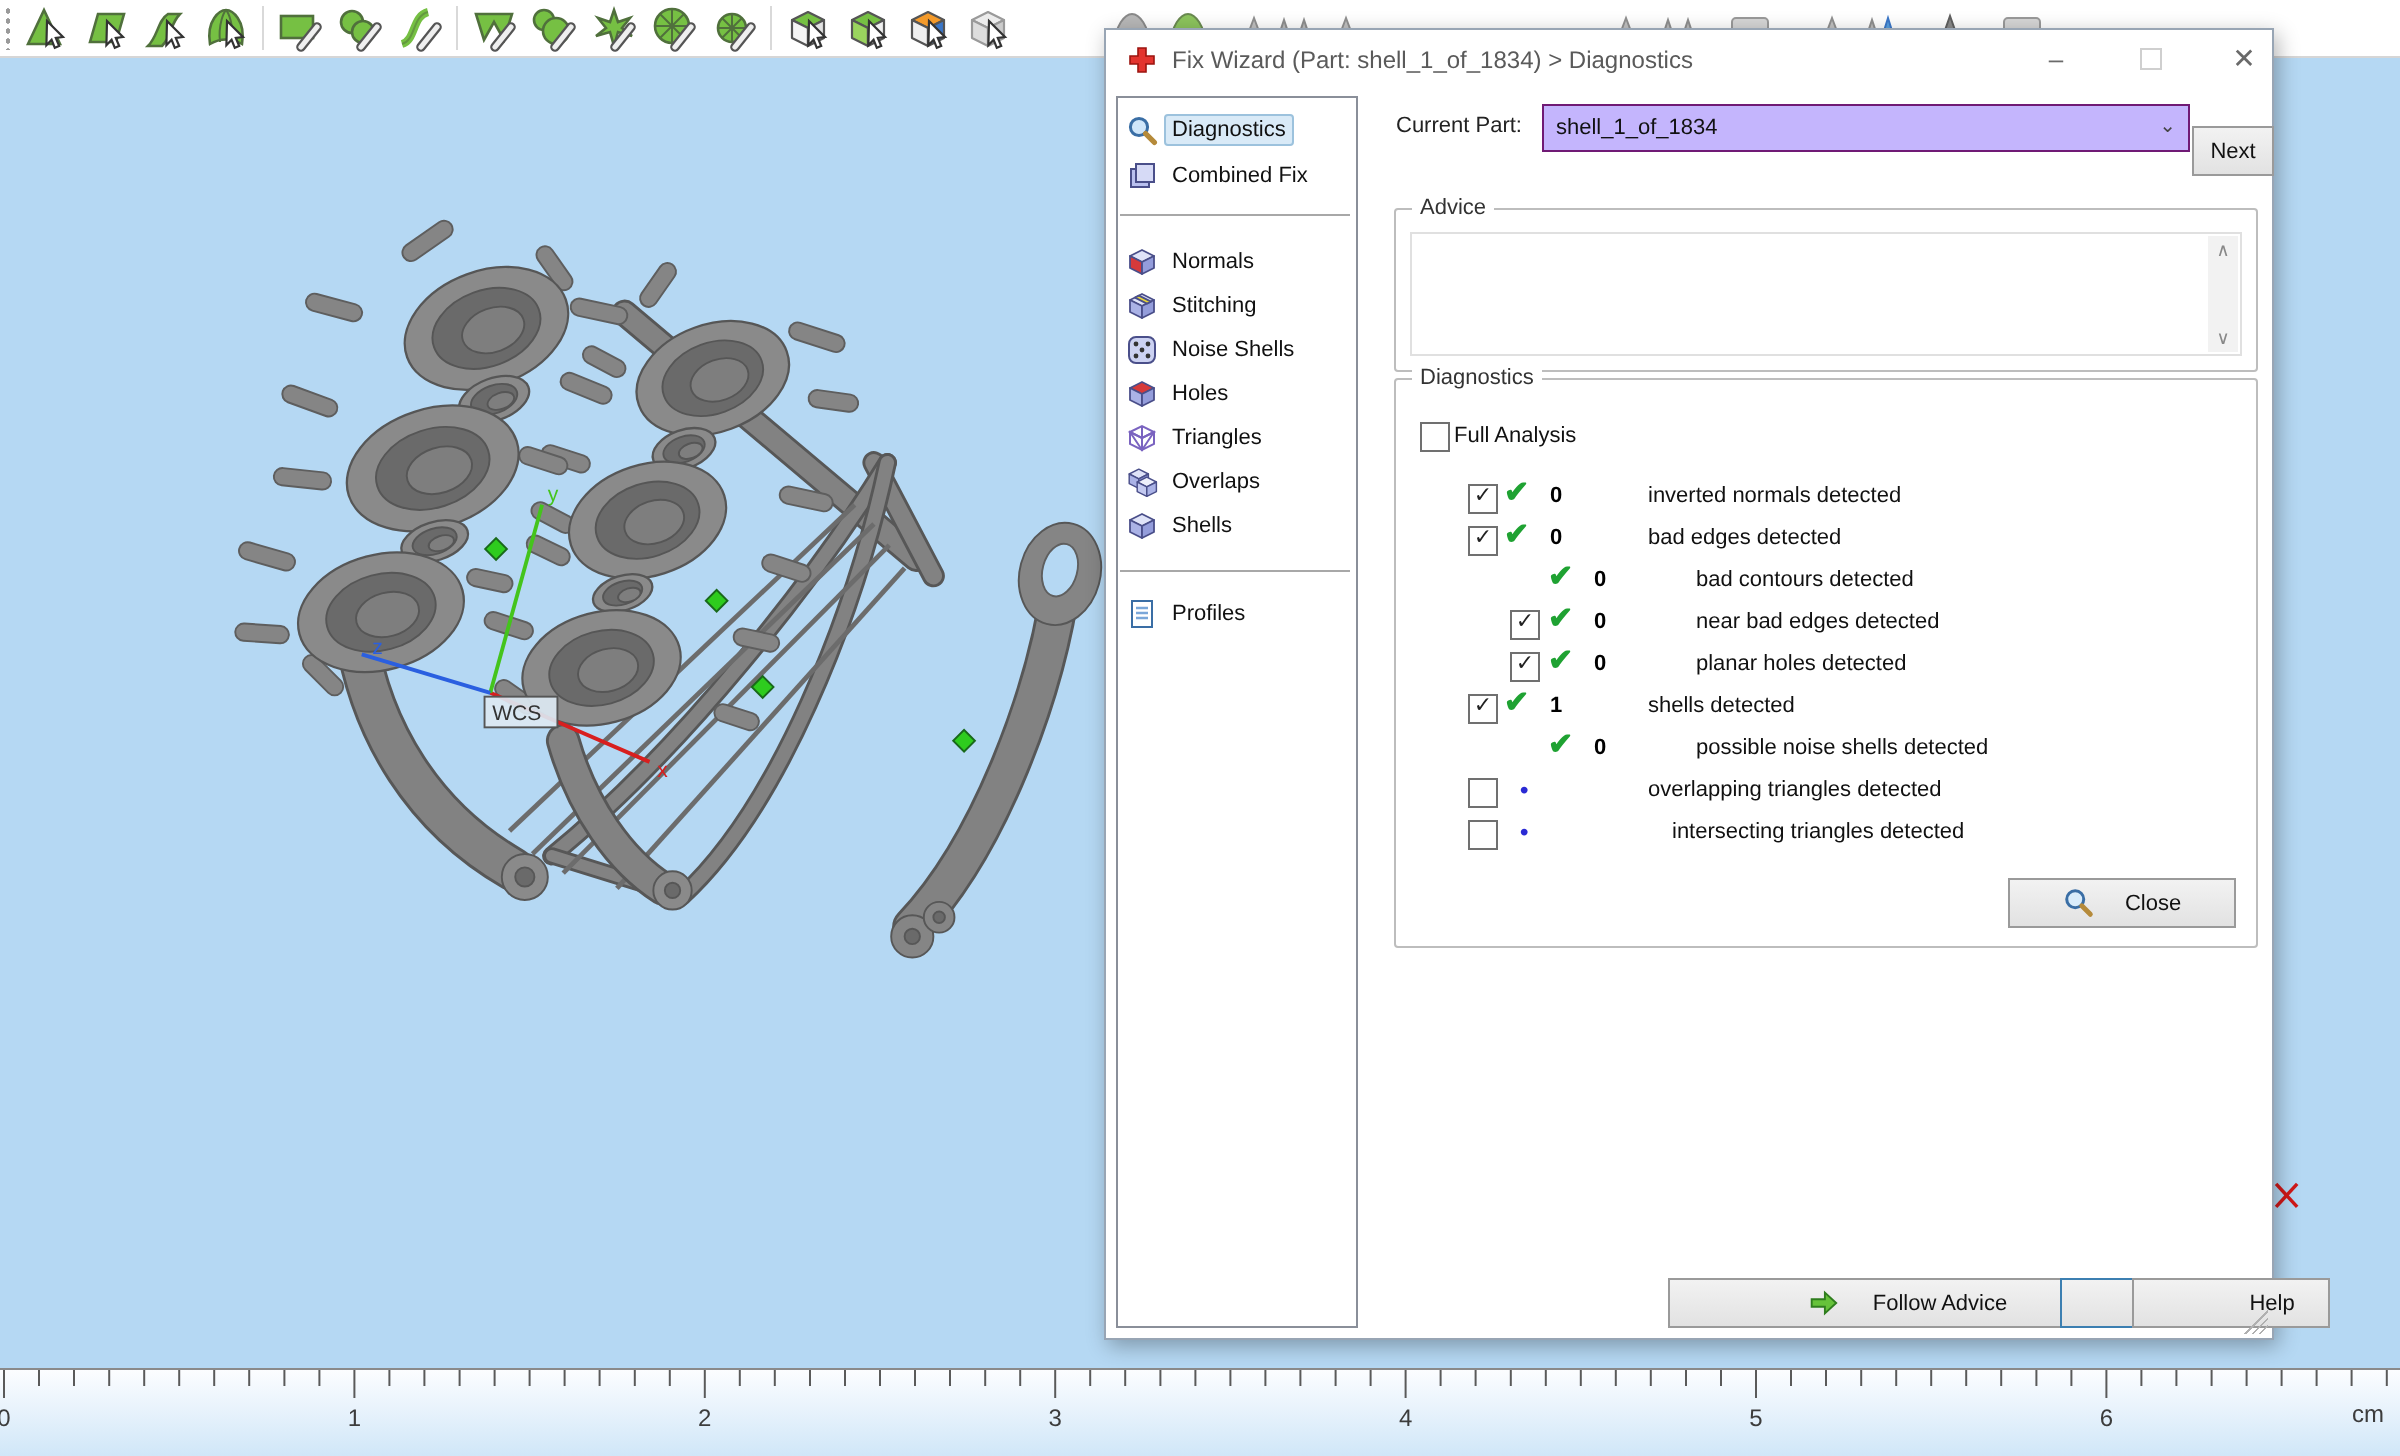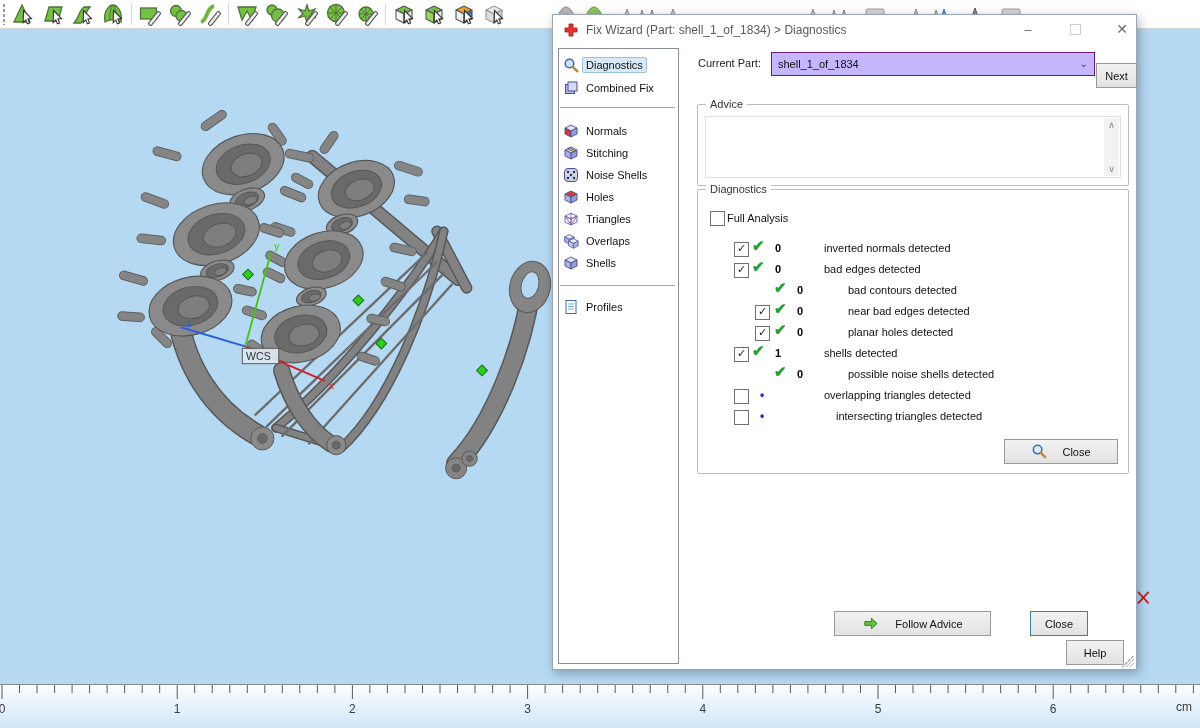--- a/index.html
+++ b/index.html
@@ -66,24 +66,24 @@
     font-size:11px;line-height:11px;text-align:center;color:#222;}
   .fa-label{position:absolute;left:29px;top:22px;}
   .diag-row{position:absolute;left:0;height:21px;width:100%;}
   .diag-row .cb{top:3px;}
   .ok-check{position:absolute;top:-2px;color:#1fa232;font-weight:bold;font-size:15px;}
   .count{position:absolute;top:3px;font-weight:bold;color:#000;}
   .row-label{position:absolute;top:3px;color:#111;}
   .blue-dot{position:absolute;top:2px;color:#2a2ad4;font-size:12px;font-weight:bold;}
   .update-btn{position:absolute;left:306px;top:249px;width:112px;height:23px;gap:14px;}
 
-  .footer-btn{position:absolute;top:596px;height:23px;}
+  .footer-btn{position:absolute;top:624px;height:23px;padding-left:41px;}
   .follow-btn{left:281px;width:155px;gap:16px;}
   .close-btn{left:445px;width:56px;border:1px solid #3c7fb1;margin-left:32px;}
-  .help-btn{left:513px;width:56px;margin-top:29px;}
+  .help-btn{left:513px;width:56px;}
   .grip{position:absolute;right:2px;bottom:2px;width:12px;height:12px;
     background:linear-gradient(135deg,transparent 50%,#b0b0b0 50%,#b0b0b0 55%,transparent 55%,transparent 65%,#b0b0b0 65%,#b0b0b0 70%,transparent 70%,transparent 80%,#b0b0b0 80%,#b0b0b0 85%,transparent 85%);}
 </style>
 </head>
 <body>
 
 <div id="app">
 
   <div class="viewport">
     <svg id="scene" width="1200" height="656" viewBox="0 28 1200 684">

